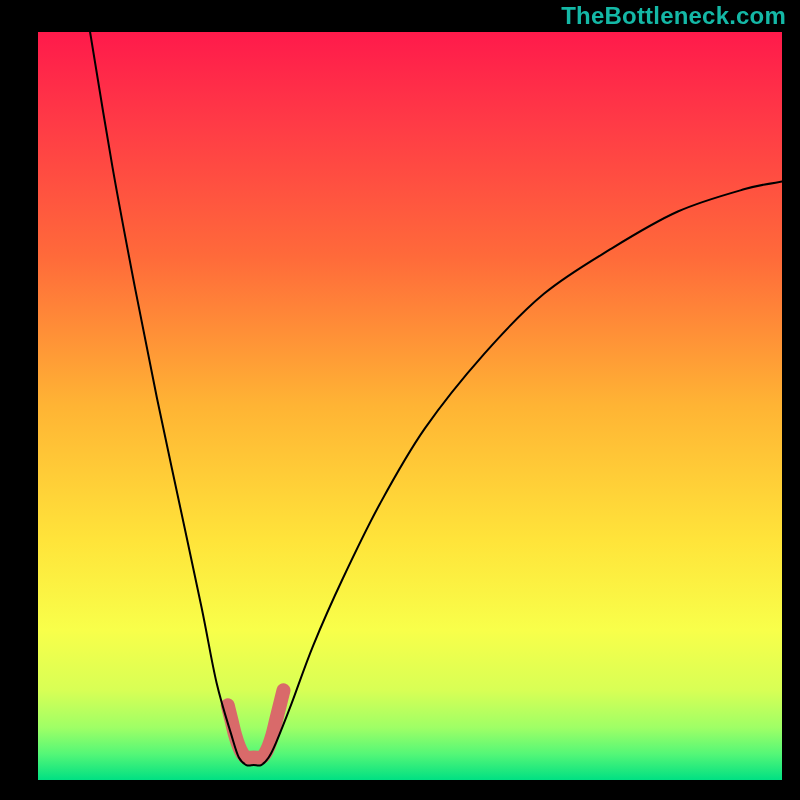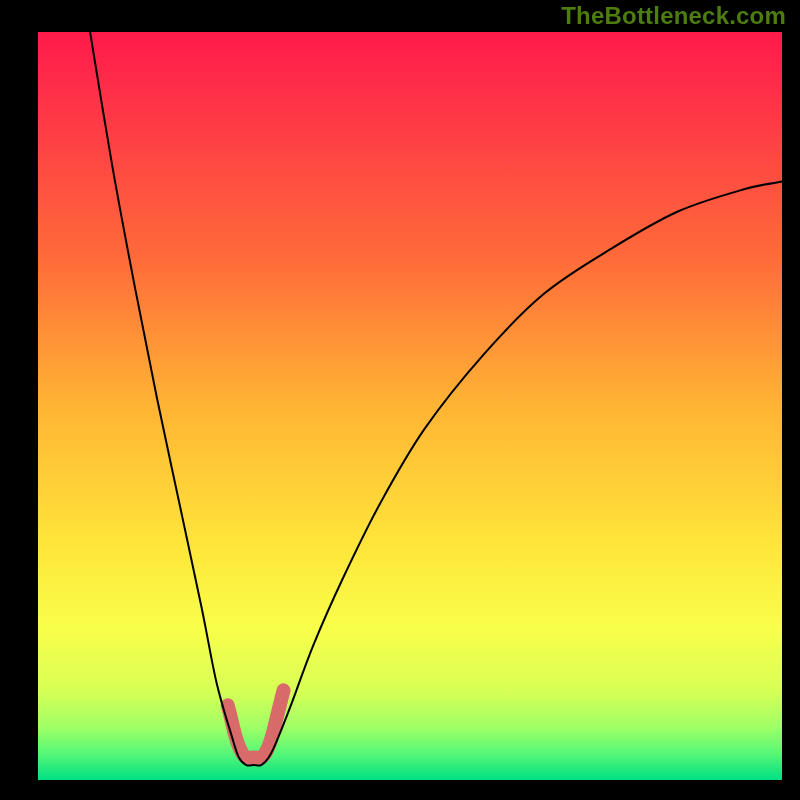--- a/index.html
+++ b/index.html
@@ -16,21 +16,21 @@
     height: 800px;
     background: #000000;
   }
   .attribution {
     position: absolute;
     top: 2px;
     right: 14px;
     font-family: Arial, Helvetica, sans-serif;
     font-size: 24px;
     font-weight: 600;
-    color: #4d7c0f;
+    color: #14b8a6;
     letter-spacing: 0.2px;
     z-index: 50;
   }
   .plot-area {
     position: absolute;
     left: 38px;
     top: 32px;
     width: 744px;
     height: 748px;
     overflow: hidden;

